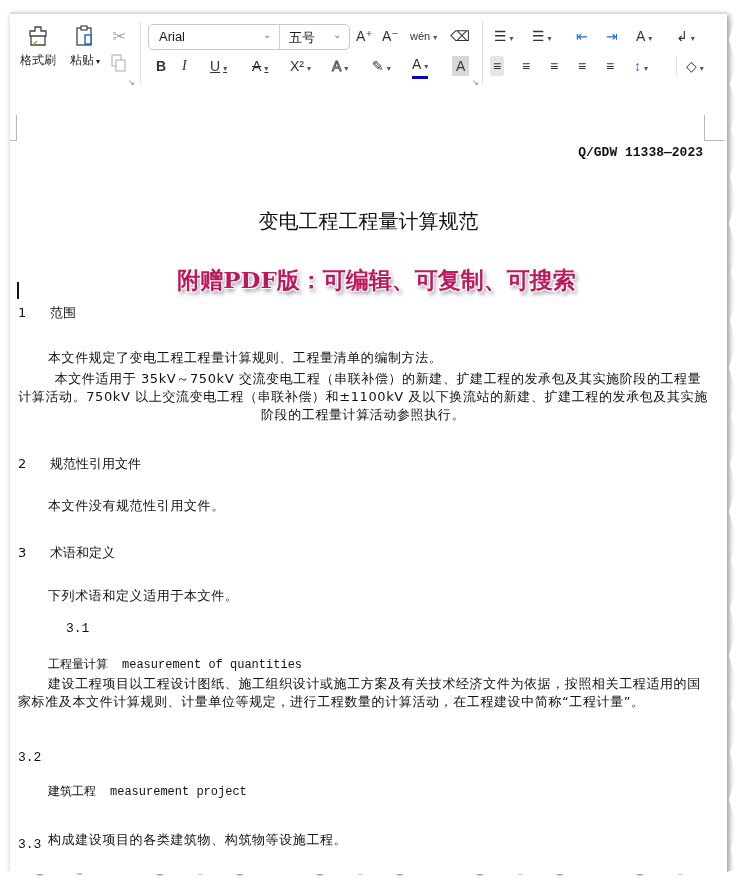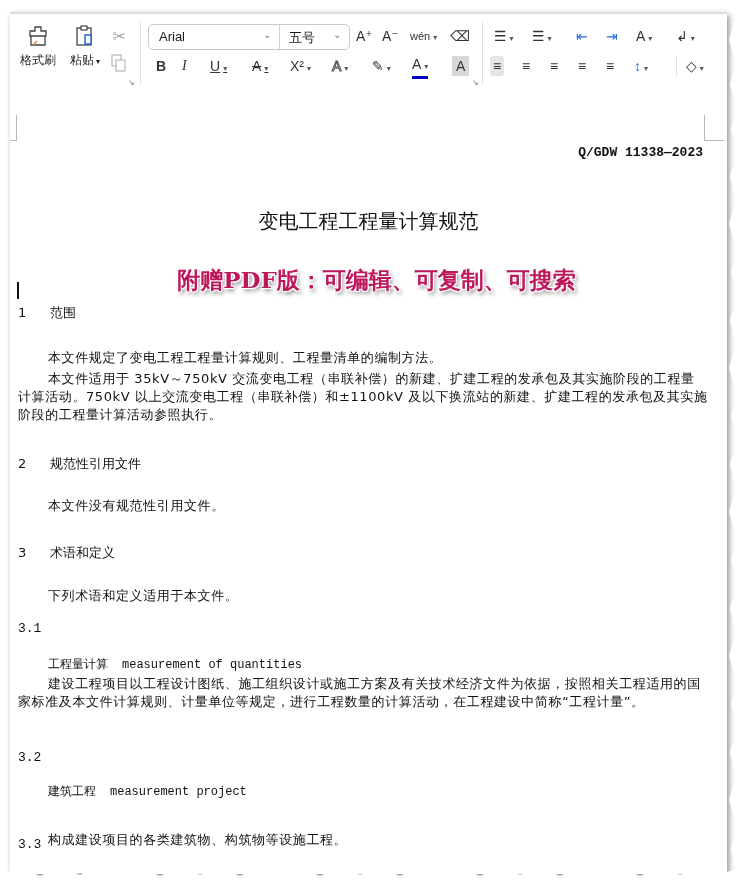--- a/index.html
+++ b/index.html
@@ -147,29 +147,29 @@
     <div class="corner" style="left:694px;top:24px;height:26px;border-width:0 0 0 1px;"></div>
     <div class="corner" style="left:694px;top:49px;width:20px;border-width:1px 0 0 0;"></div>
 
     <div class="docno">Q/GDW 11338—2023</div>
     <div class="title">变电工程工程量计算规范</div>
     <div class="banner">附赠PDF版：可编辑、可复制、可搜索</div>
     <div class="cursor"></div>
 
     <div class="h" style="top:213px;"><span class="num">1</span><span style="margin-left:8px;">范围</span></div>
     <div class="p" style="top:258px;"><span class="ind">本文件规定了变电工程工程量计算规则、工程量清单的编制方法。</span></div>
-    <div class="p" style="top:279px;text-indent:30px;">本文件适用于 35kV～750kV 交流变电工程（串联补偿）的新建、扩建工程的发承包及其实施阶段的工程量计算活动。750kV 以上交流变电工程（串联补偿）和±1100kV 及以下换流站的新建、扩建工程的发承包及其实施阶段的工程量计算活动参照执行。</div>
+    <div class="p" style="top:279px;text-indent:30px;text-align:center;">本文件适用于 35kV～750kV 交流变电工程（串联补偿）的新建、扩建工程的发承包及其实施阶段的工程量计算活动。750kV 以上交流变电工程（串联补偿）和±1100kV 及以下换流站的新建、扩建工程的发承包及其实施阶段的工程量计算活动参照执行。</div>
 
     <div class="h" style="top:364px;"><span class="num">2</span><span style="margin-left:8px;">规范性引用文件</span></div>
     <div class="p" style="top:406px;"><span class="ind">本文件没有规范性引用文件。</span></div>
 
     <div class="h" style="top:453px;"><span class="num">3</span><span style="margin-left:8px;">术语和定义</span></div>
     <div class="p" style="top:496px;"><span class="ind">下列术语和定义适用于本文件。</span></div>
 
-    <div class="sub" style="top:530px;">3.1</div>
+    <div class="sub" style="top:530px;margin-left:48px;">3.1</div>
     <div class="term" style="top:565px;"><span>工程量计算</span><span class="en">measurement of quantities</span></div>
     <div class="p" style="top:584px;text-indent:30px;">建设工程项目以工程设计图纸、施工组织设计或施工方案及有关技术经济文件为依据，按照相关工程适用的国家标准及本文件计算规则、计量单位等规定，进行工程数量的计算活动，在工程建设中简称“工程计量”。</div>
 
     <div class="sub" style="top:659px;">3.2</div>
     <div class="term" style="top:692px;"><span>建筑工程</span><span class="en">measurement project</span></div>
     <div class="p" style="top:712px;margin-top:28px;"><span class="ind">构成建设项目的各类建筑物、构筑物等设施工程。</span></div>
 
     <div class="sub" style="top:746px;">3.3</div>
     <div class="term" style="top:780px;"><span>安装工程</span><span class="en">installation project</span></div>
   </div>

